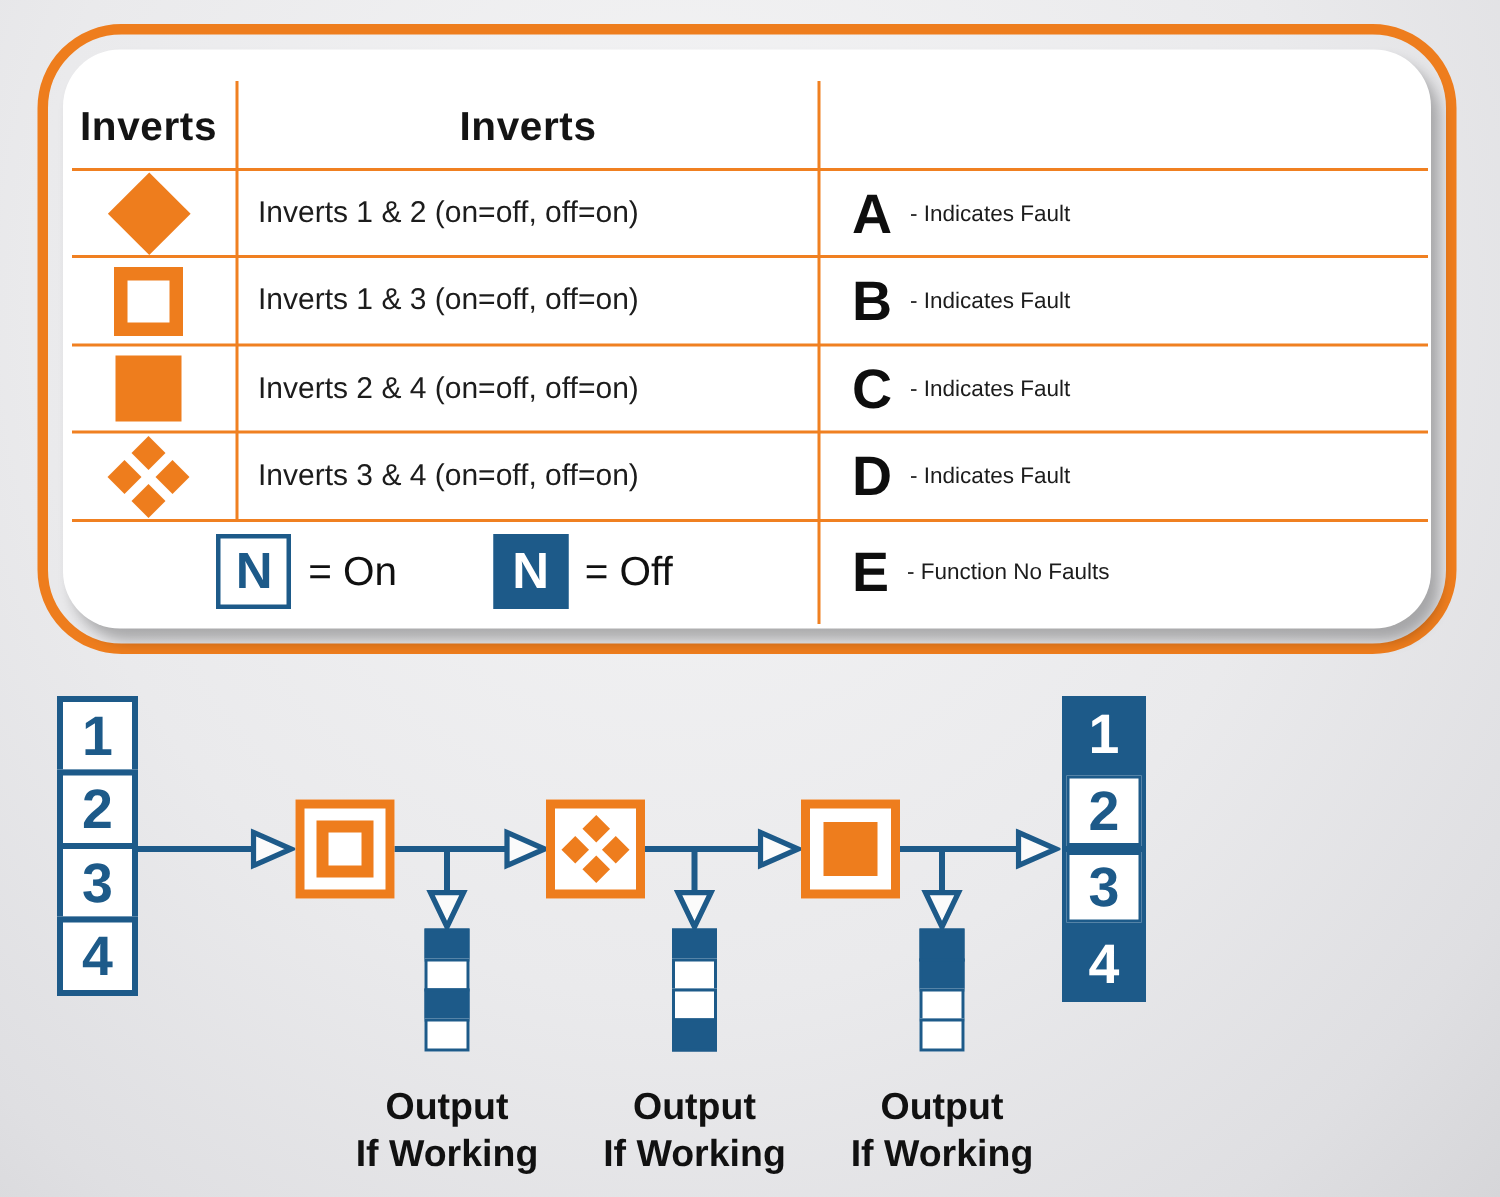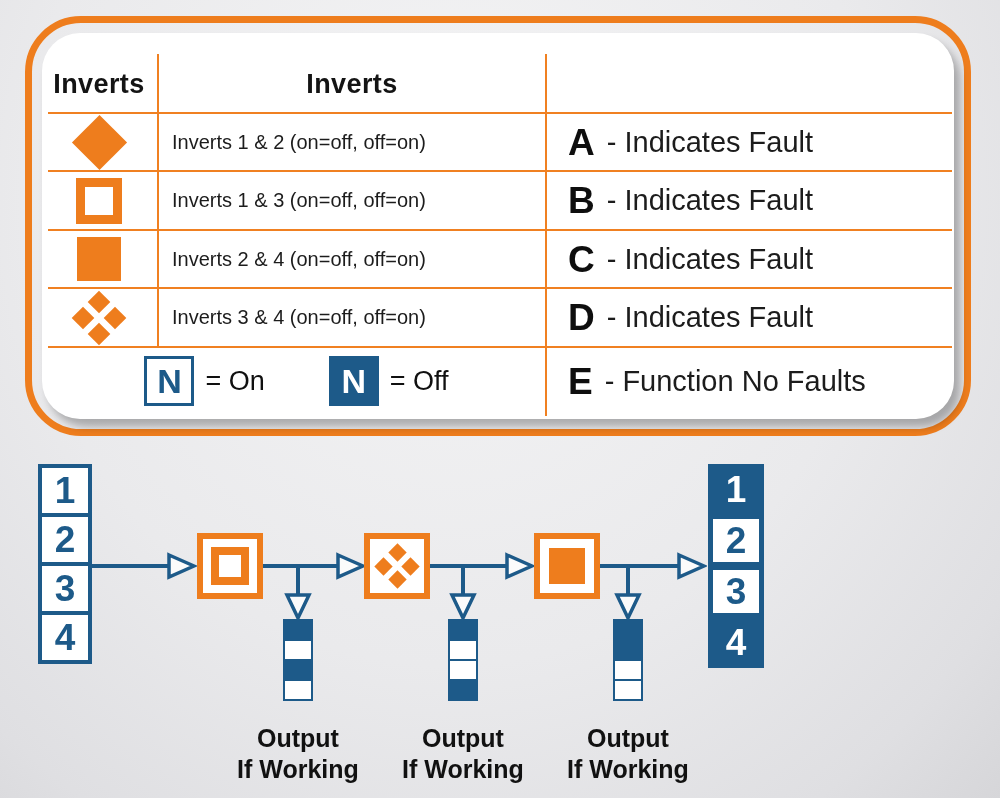--- a/index.html
+++ b/index.html
@@ -28,21 +28,21 @@
   .o-hline{position:absolute;height:2px;background:var(--oline);}
   .o-vline{position:absolute;width:2px;background:var(--oline);}
   .th{
     position:absolute;top:58px;height:52px;display:flex;align-items:center;justify-content:center;
     font-weight:bold;font-size:27px;letter-spacing:.4px;color:#141414;
   }
   .sw-cell{position:absolute;left:40px;width:118px;display:flex;align-items:center;justify-content:center;}
   .fn-cell{position:absolute;left:172px;width:372px;display:flex;align-items:center;font-size:20px;color:#1c1c1c;}
   .code-cell{position:absolute;left:568px;width:392px;display:flex;align-items:center;gap:12px;}
   .code-letter{font-size:37px;font-weight:bold;color:#0e0e0e;line-height:1;}
-  .code-text{font-size:29px;color:#1c1c1c;}
+  .code-text{font-size:15px;color:#1c1c1c;}
   
   .icon-diamond{width:39px;height:39px;background:var(--orange);transform:rotate(45deg);}
   .icon-hollow-square{width:46px;height:46px;box-sizing:border-box;border:9px solid var(--orange);background:#fff;}
   .icon-filled-square{width:44px;height:44px;background:var(--orange);}
   .icon-quad{position:relative;width:52px;height:52px;}
   .icon-quad span{position:absolute;width:16px;height:16px;background:var(--orange);transform:rotate(45deg);}
   .icon-quad .q-top{left:18px;top:2px;}
   .icon-quad .q-left{left:2px;top:18px;}
   .icon-quad .q-right{left:34px;top:18px;}
   .icon-quad .q-bottom{left:18px;top:34px;}

